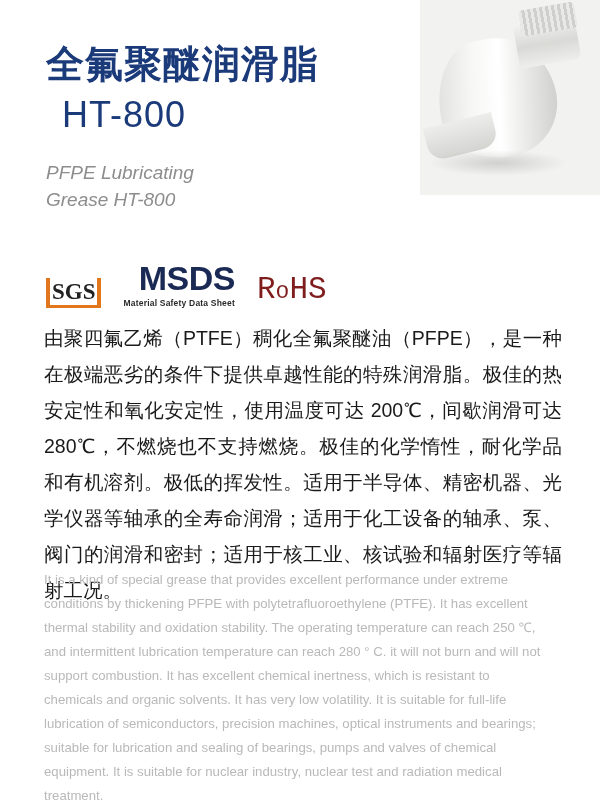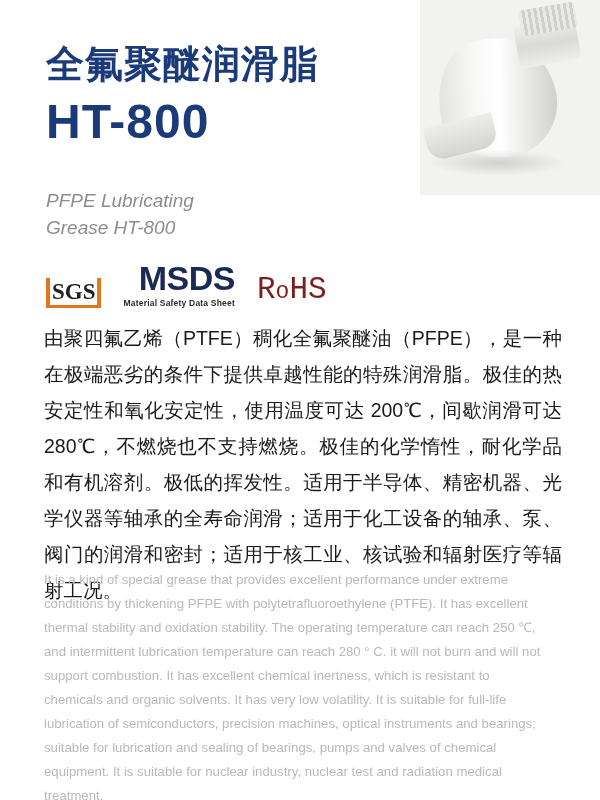--- a/index.html
+++ b/index.html
@@ -95,29 +95,29 @@
   .title-cn {
     font-size: 38px;
     font-weight: bold;
     color: #1b3a7a;
     letter-spacing: 1px;
     line-height: 1.18;
     margin: 0;
     white-space: nowrap;
   }
   .title-code {
-    font-size: 48px;
-    font-weight: bold;
+    font-size: 36px;
+    font-weight: normal;
     color: #1b3a7a;
     letter-spacing: 1px;
     line-height: 1.2;
-    margin: 6px 0 0 0;
+    margin: 6px 0 0 16px;
   }
   .subtitle-en {
-    margin-top: 38px;
+    margin-top: 24px;
     font-size: 19px;
     font-style: italic;
     color: #8d8d8d;
     line-height: 1.42;
     font-family: "Liberation Sans", sans-serif;
   }
 
   
   .certs {
     position: absolute;

